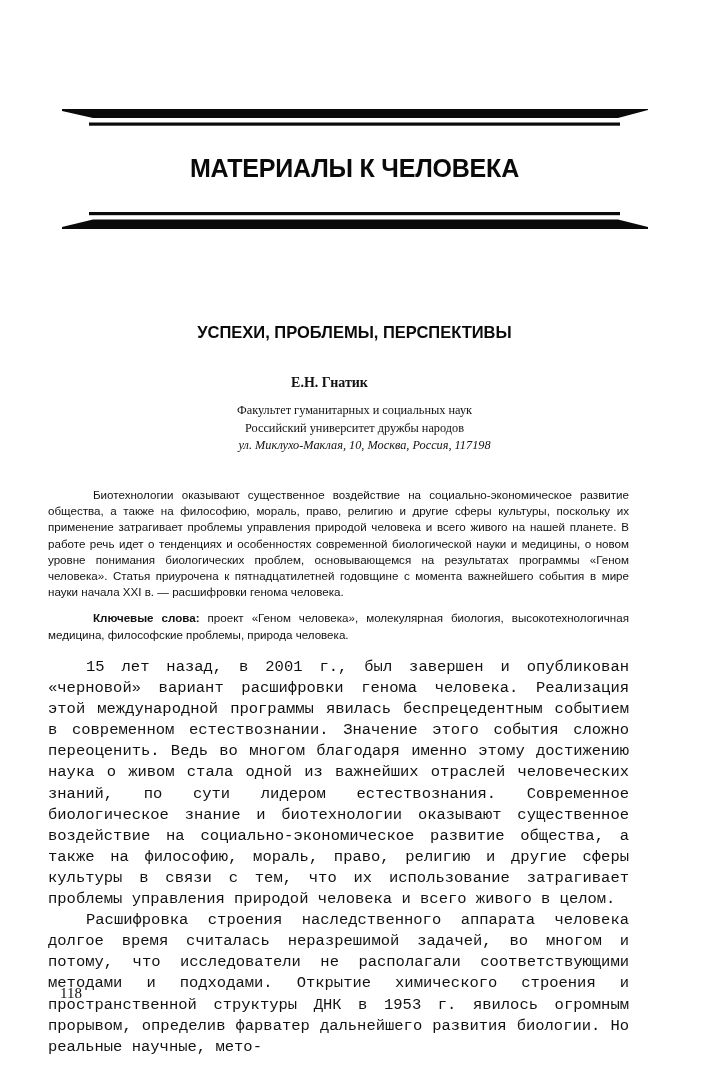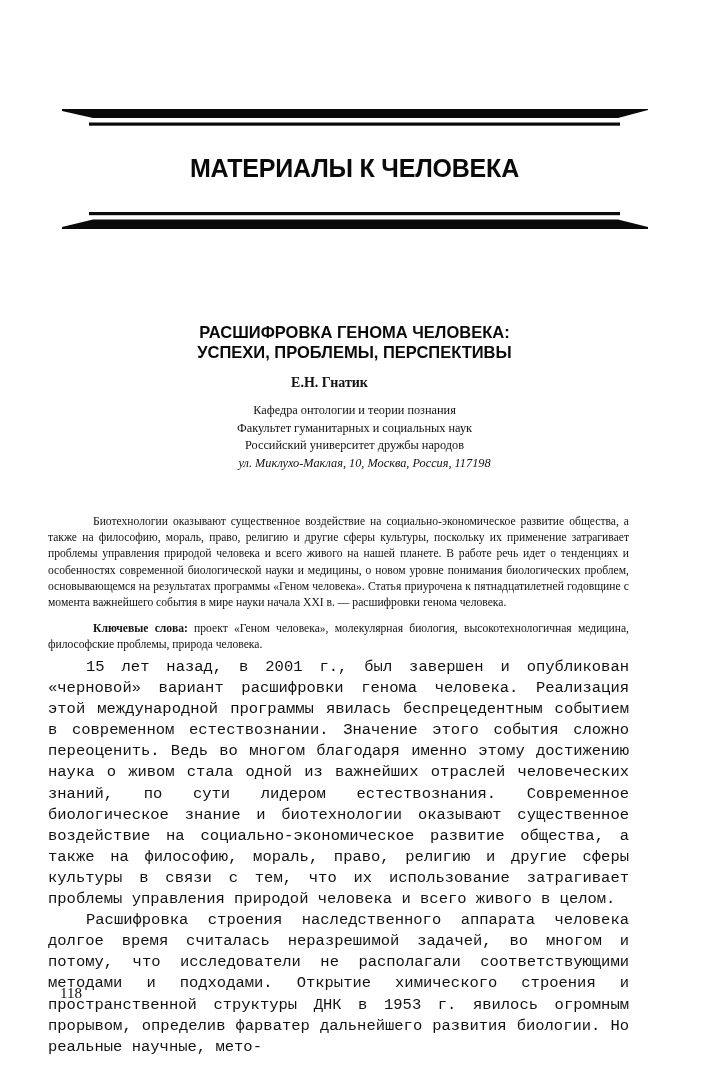--- a/index.html
+++ b/index.html
@@ -29,22 +29,22 @@
   }
 
   .affil {
     position: absolute; left: 0; width: 709px; top: 402px;
     text-align: center;
     font-family: "Liberation Serif", serif; font-size: 12.3px; line-height: 17.5px;
   }
   .affil .addr { font-style: italic; padding-left: 20px; }
 
   .abstract {
-    position: absolute; left: 48px; width: 581px; top: 514px;
-    font-family: Liberation Serif, serif; font-size: 11.6px; line-height: 16.2px;
+    position: absolute; left: 48px; width: 581px; top: 487px;
+    font-family: Liberation Sans, sans-serif; font-size: 11.6px; line-height: 16.2px;
     text-align: justify;
   }
   .abstract p { margin: 0; text-indent: 45px; }
   .abstract p.kw { margin-top: 10px; }
   .abstract .kw-label { font-weight: bold; }
 
   .body-text {
     position: absolute; left: 48px; width: 581px; top: 657px;
     font-family: "Liberation Serif", serif; font-size: 15.5px; line-height: 21.1px;
     text-align: justify;
@@ -66,28 +66,26 @@
   <rect x="89" y="122.5" width="531" height="3.2" fill="#0a0a0a"></rect>
 
   <rect x="89" y="212" width="531" height="3.2" fill="#0a0a0a"></rect>
 
   <polygon points="93,219.5 618,219.5 648,227 648,229 62,229 62,227" fill="#0a0a0a"></polygon>
 </svg>
 
 <div class="section-title">МАТЕРИАЛЫ К ЧЕЛОВЕКА</div>
 
 <div class="article-title">
-  <div>РАСШИФРОВКА ГЕНОМА ЧЕЛОВЕКА:</div>
   <div>УСПЕХИ, ПРОБЛЕМЫ, ПЕРСПЕКТИВЫ</div>
 </div>
 
 <div class="author">Е.Н. Гнатик</div>
 
 <div class="affil">
-  <div>Кафедра онтологии и теории познания</div>
   <div>Факультет гуманитарных и социальных наук</div>
   <div>Российский университет дружбы народов</div>
   <div class="addr">ул. Миклухо-Маклая, 10, Москва, Россия, 117198</div>
 </div>
 
 <div class="abstract">
   <p>Биотехнологии оказывают существенное воздействие на социально-экономическое развитие общества, а также на философию, мораль, право, религию и другие сферы культуры, поскольку их применение затрагивает проблемы управления природой человека и всего живого на нашей планете. В работе речь идет о тенденциях и особенностях современной биологической науки и медицины, о новом уровне понимания биологических проблем, основывающемся на результатах программы «Геном человека». Статья приурочена к пятнадцатилетней годовщине с момента важнейшего события в мире науки начала XXI в. — расшифровки генома человека.</p>
   <p class="kw"><span class="kw-label">Ключевые слова:</span><span> проект «Геном человека», молекулярная биология, высокотехнологичная медицина, философские проблемы, природа человека.</span></p>
 </div>
 

